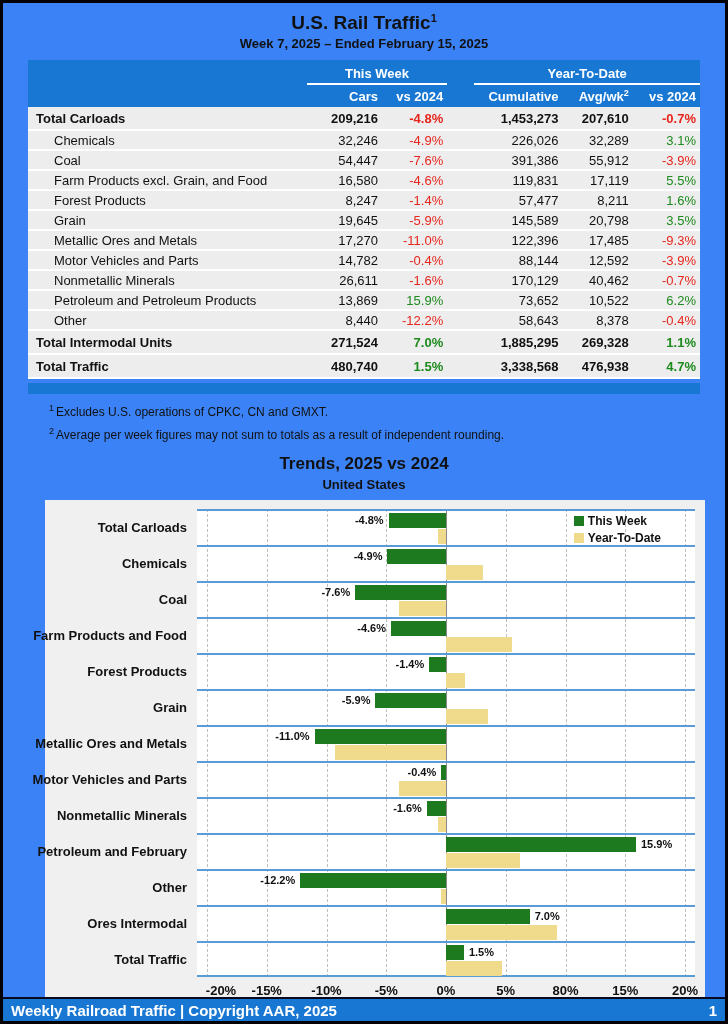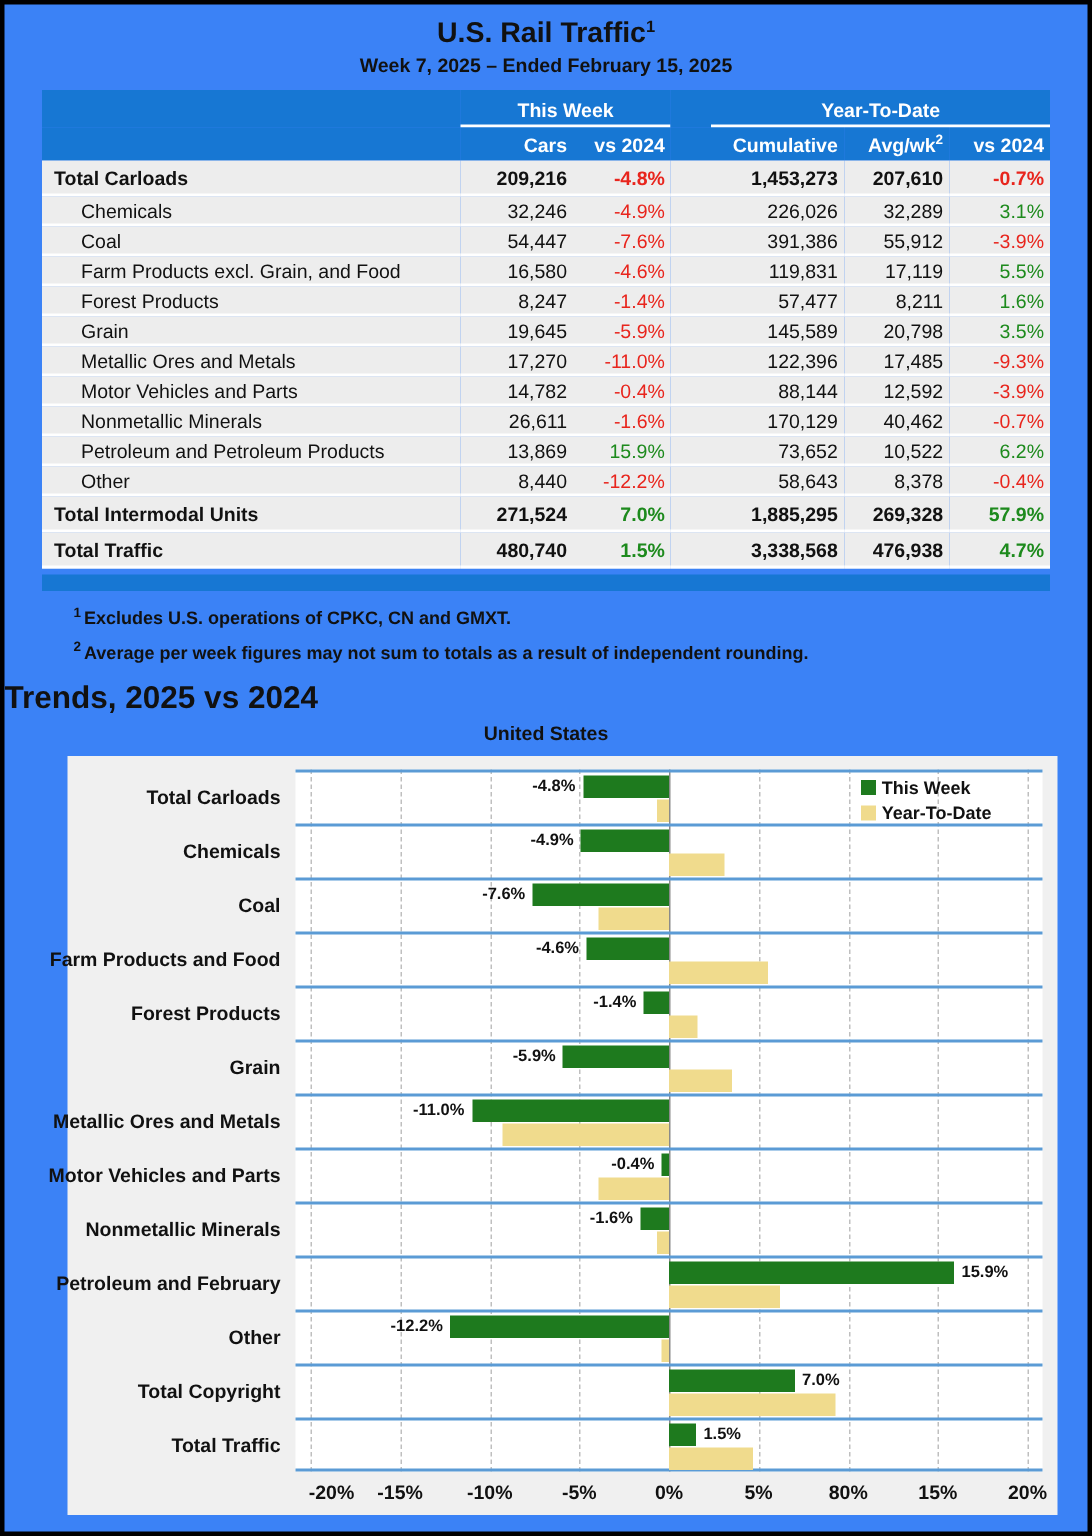--- a/index.html
+++ b/index.html
@@ -23,24 +23,24 @@
   tbody td{background:#ededed;border-bottom:2px solid #fff;padding:2px 0 1px 0;vertical-align:middle;}
   tbody td.c-label{text-align:left;padding-left:8px;white-space:nowrap;}
   tbody td.c-label.indent{padding-left:26px;}
   tbody td.c-num{text-align:right;padding-right:4px;}
   tbody tr.total-row td{font-weight:bold;padding-top:4px;padding-bottom:3px;}
   td.pct.neg{color:#e8251d;}
   td.pct.pos{color:#1d8a1d;}
   
   .blue-divider{margin:4px 25px 0 25px;height:11px;background:#1777d3;}
   .footnotes{margin:9px 0 0 46px;font-size:12px;}
-  .footnote{margin-bottom:7px;font-weight:bold;}
+  .footnote{margin-bottom:7px;}
   .footnote sup{font-size:9px;margin-right:2px;}
   
-  .chart-title{margin-top:12px;text-align:left;font-size:21px;font-weight:bold;}
+  .chart-title{margin-top:12px;text-align:center;font-size:17px;font-weight:bold;}
   .chart-subtitle{margin-top:3px;text-align:center;font-size:13px;font-weight:bold;}
   .chart-panel{margin:8px 20px 0 42px;background:#f0f0f0;padding:9px 10px 5px 0;}
   .chart-body{display:flex;}
   .labels-col{width:152px;}
   .cat-label{height:36px;display:flex;align-items:center;justify-content:flex-end;
              padding-right:10px;font-weight:bold;font-size:13px;white-space:nowrap;}
   .plot-col{position:relative;flex:1;background:#fff;height:468px;}
   .gl{position:absolute;top:0;height:468px;width:0;border-left:1px dashed #bfbfbf;z-index:0;}
   .gl.zero{border-left:1px solid #8a8a8a;}
   .band{position:relative;height:36px;box-sizing:border-box;border-top:2px solid #5b9bd5;z-index:1;}
@@ -198,21 +198,21 @@
             <td class="c-num">8,378</td>
             <td class="c-num pct neg">-0.4%</td>
           </tr>
           <tr class="total-row">
             <td class="c-label">Total Intermodal Units</td>
             <td class="c-num">271,524</td>
             <td class="c-num pct pos">7.0%</td>
             <td class="c-gap"></td>
             <td class="c-num">1,885,295</td>
             <td class="c-num">269,328</td>
-            <td class="c-num pct pos">57.9%</td>
+            <td class="c-num pct pos">1.1%</td>
           </tr>
           <tr class="total-row">
             <td class="c-label">Total Traffic</td>
             <td class="c-num">480,740</td>
             <td class="c-num pct pos">1.5%</td>
             <td class="c-gap"></td>
             <td class="c-num">3,338,568</td>
             <td class="c-num">476,938</td>
             <td class="c-num pct pos">4.7%</td>
           </tr>
@@ -237,21 +237,21 @@
           <div class="cat-label">Chemicals</div>
           <div class="cat-label">Coal</div>
           <div class="cat-label">Farm Products and Food</div>
           <div class="cat-label">Forest Products</div>
           <div class="cat-label">Grain</div>
           <div class="cat-label">Metallic Ores and Metals</div>
           <div class="cat-label">Motor Vehicles and Parts</div>
           <div class="cat-label">Nonmetallic Minerals</div>
           <div class="cat-label">Petroleum and February</div>
           <div class="cat-label">Other</div>
-          <div class="cat-label">Total Copyright</div>
+          <div class="cat-label">Ores Intermodal</div>
           <div class="cat-label">Total Traffic</div>
         </div>
       <div class="plot-col" id="plotCol">
         <div class="legend">
           <div class="legend-item">
             <span class="swatch green"></span>
             <span>This Week</span>
           </div>
           <div class="legend-item">
             <span class="swatch tan"></span>
@@ -343,14 +343,18 @@
           <span class="axis-tick" style="left: 189.25px;">-5%</span>
           <span class="axis-tick" style="left: 249px;">0%</span>
           <span class="axis-tick" style="left: 308.75px;">5%</span>
           <span class="axis-tick" style="left: 368.5px;">80%</span>
           <span class="axis-tick" style="left: 428.25px;">15%</span>
           <span class="axis-tick" style="left: 488px;">20%</span>
         </div>
     </div>
   </div>
 
+  <div class="footer">
+    <span>Weekly Railroad Traffic | Copyright AAR, 2025</span>
+    <span>1</span>
+  </div>
 
 </div>
 
 </body></html>

